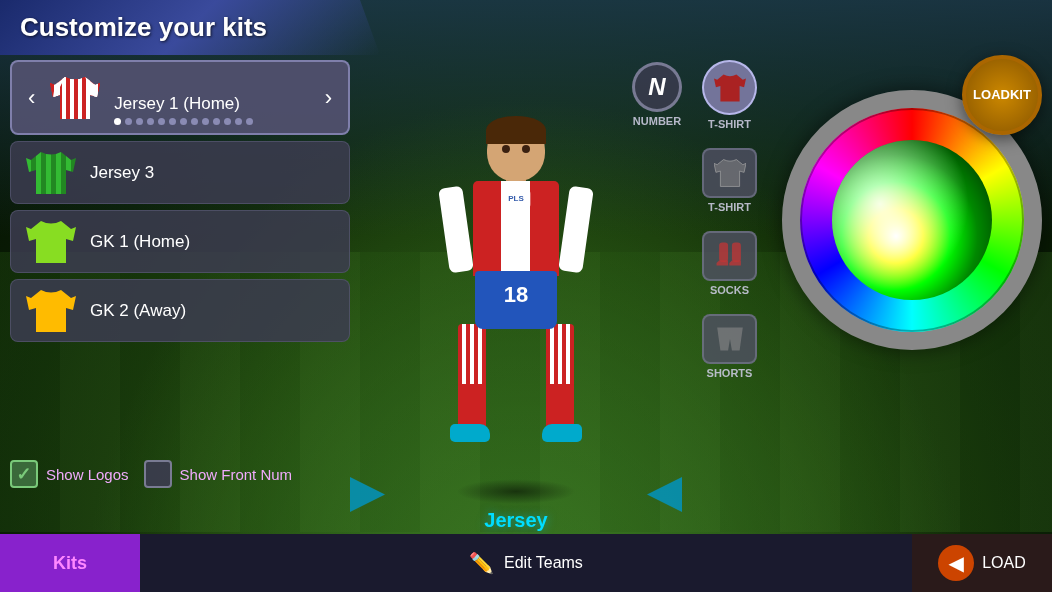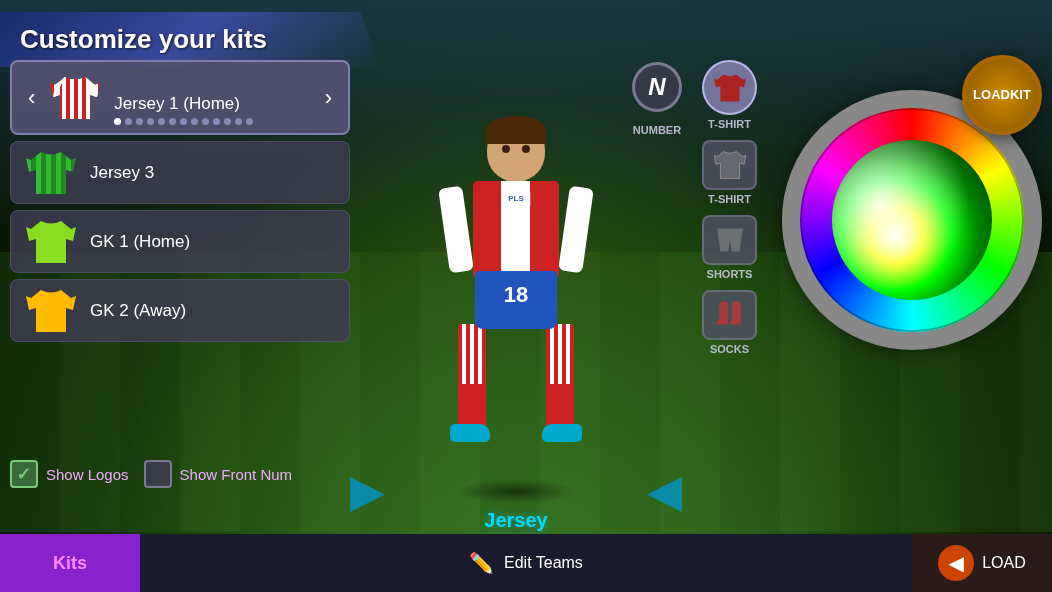--- a/index.html
+++ b/index.html
@@ -38,21 +38,21 @@
         rgba(40,90,20,0.3) 0px,
         rgba(40,90,20,0.3) 60px,
         rgba(55,110,30,0.3) 60px,
         rgba(55,110,30,0.3) 120px
       );
     }
 
     
     .title-bar {
       position: absolute;
-      top: 12px; left: 0;
+      top: 0; left: 0;
       width: 380px;
       height: 55px;
       background: linear-gradient(135deg, #1a2a6c 0%, #3a4a9c 50%, transparent 100%);
       clip-path: polygon(0 0, 360px 0, 380px 100%, 0 100%);
       display: flex;
       align-items: center;
       padding: 0 20px;
       z-index: 10;
     }
     .title-bar h1 {
@@ -276,21 +276,21 @@
       background: radial-gradient(circle at 30% 40%, rgba(255,255,255,0.9) 0%, transparent 60%);
     }
 
     
     .kit-parts {
       position: absolute;
       top: 60px;
       right: 295px;
       display: flex;
       flex-direction: column;
-      gap: 10px;
+      gap: 18px;
       z-index: 15;
     }
     .kit-part-item {
       display: flex;
       flex-direction: column;
       align-items: center;
       gap: 3px;
       cursor: pointer;
     }
     .kit-part-icon {
@@ -335,21 +335,21 @@
       color: white;
       font-size: 24px;
       font-weight: bold;
       font-style: italic;
       cursor: pointer;
     }
     .number-label {
       color: rgba(200,200,220,0.9);
       font-size: 11px;
       font-weight: bold;
-      margin-top: 12px;
+      margin-top: 3px;
     }
 
     
     .bottom-nav {
       position: absolute;
       bottom: 0; left: 0; right: 0;
       height: 58px;
       background: #1a1a3a;
       display: flex;
       z-index: 20;
@@ -593,38 +593,38 @@
     <div class="kit-part-icon" style="border-radius:8px;">
       <svg width="32" height="28" viewBox="0 0 50 42">
         <path d="M15,0 L5,8 L0,6 L3,20 L10,18 L10,42 L40,42 L40,18 L47,20 L50,6 L45,8 L35,0 Q25,5 15,0Z" fill="#888" stroke="#aaa" stroke-width="1" fill-opacity="0.5"></path>
       </svg>
     </div>
     <span class="kit-part-label">T-SHIRT</span>
   </div>
 
   <div class="kit-part-item">
     <div class="kit-part-icon" style="border-radius:8px;">
-      <svg width="32" height="24" viewBox="0 0 50 36">
-        <path d="M5,0 L45,0 L40,36 L28,36 L25,18 L22,36 L10,36 Z" fill="#888" fill-opacity="0.6"></path>
-      </svg>
-    </div>
-    <span class="kit-part-label">SHORTS</span>
-  </div>
-
-  <div class="kit-part-item">
-    <div class="kit-part-icon" style="border-radius:8px;">
       <svg width="32" height="28" viewBox="0 0 50 42">
         <rect x="8" y="0" width="14" height="30" rx="5" fill="#cc3333" fill-opacity="0.7"></rect>
         <path d="M8,28 L22,28 L22,36 L4,36 L4,32 Z" fill="#cc3333" fill-opacity="0.7"></path>
         <rect x="28" y="0" width="14" height="30" rx="5" fill="#cc3333" fill-opacity="0.7"></rect>
         <path d="M28,28 L42,28 L42,36 L24,36 L24,32 Z" fill="#cc3333" fill-opacity="0.7"></path>
       </svg>
     </div>
     <span class="kit-part-label">SOCKS</span>
   </div>
+
+  <div class="kit-part-item">
+    <div class="kit-part-icon" style="border-radius:8px;">
+      <svg width="32" height="24" viewBox="0 0 50 36">
+        <path d="M5,0 L45,0 L40,36 L28,36 L25,18 L22,36 L10,36 Z" fill="#888" fill-opacity="0.6"></path>
+      </svg>
+    </div>
+    <span class="kit-part-label">SHORTS</span>
+  </div>
 </div>
 
 <div class="color-wheel-area">
   <div class="color-wheel">
     <div class="color-wheel-inner">
       <div class="color-wheel-white-overlay"></div>
     </div>
   </div>
 </div>
 

